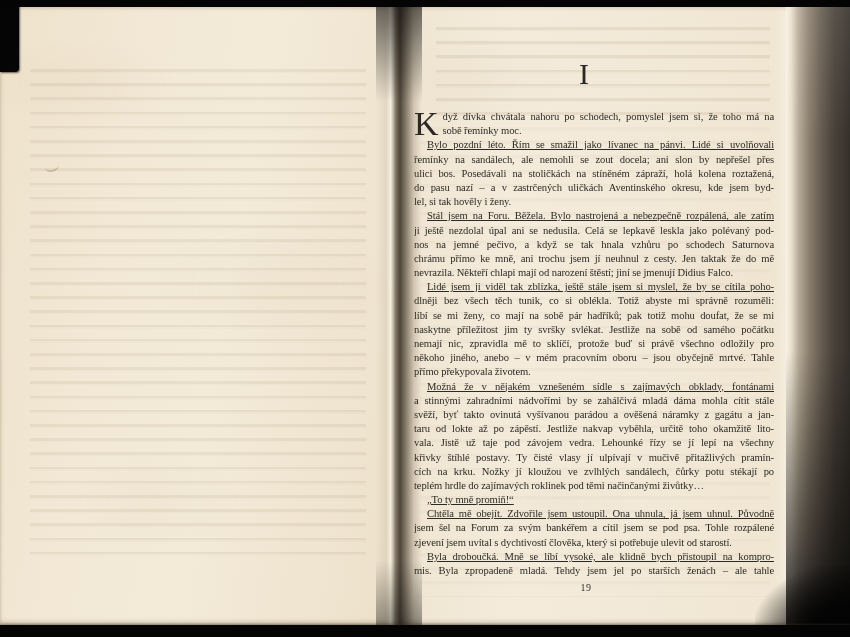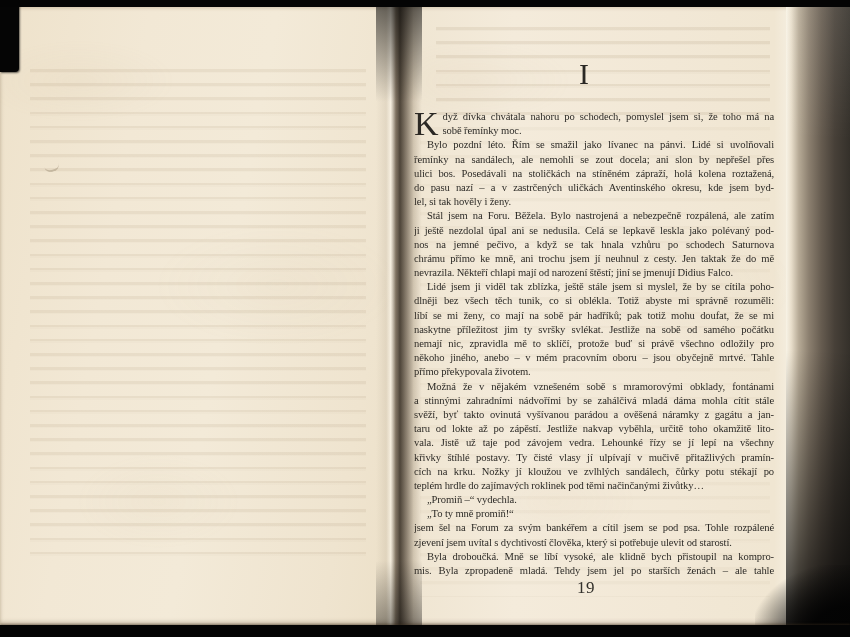--- a/index.html
+++ b/index.html
@@ -62,25 +62,25 @@
   
   #text-block{position:absolute;left:414px;top:58px;width:360px;color:#2c2a26;
     font-size:10.6px;line-height:14.2px;letter-spacing:-.12px;}
   #chapter-numeral{display:block;text-align:center;transform:translateX(-10px);
     font-size:30px;line-height:32px;letter-spacing:0;margin-bottom:20px;color:#2a2824;}
   .para{overflow:visible;}
   .para + .para{clear:left;}
   .line{text-align:justify;text-align-last:left;height:14.2px;overflow:hidden;
     hyphens:none;word-break:normal;}
   .line.jl{text-align-last:justify;}
-  .line.indent{text-indent:13px;}
+  .line.indent{text-indent:13px;text-decoration:underline;}
   .dropcap{float:left;font-size:34px;line-height:30px;height:29px;margin:-1px 4px 0 0;
     letter-spacing:0;color:#2a2824;}
   #page-number{margin-top:3px;text-align:center;transform:translateX(-8px);
-    font-size:17px;letter-spacing:.4px;color:#33312c;}
+    font-size:10px;letter-spacing:.4px;color:#33312c;}
 </style>
 </head>
 <body>
 
 <div id="stage">
 
   <div id="page-left" class="page">
     <div id="ghost-left" class="ghost"></div>
     <div id="pencil-mark"></div>
   </div>
@@ -115,36 +115,34 @@
         <div class="para">
           <div class="line jl indent">Lidé jsem ji viděl tak zblízka, ještě stále jsem si myslel, že by se cítila poho-</div>
           <div class="line jl">dlněji bez všech těch tunik, co si oblékla. Totiž abyste mi správně rozuměli:</div>
           <div class="line jl">líbí se mi ženy, co mají na sobě pár hadříků; pak totiž mohu doufat, že se mi</div>
           <div class="line jl">naskytne příležitost jim ty svršky svlékat. Jestliže na sobě od samého počátku</div>
           <div class="line jl">nemají nic, zpravidla mě to sklíčí, protože buď si právě všechno odložily pro</div>
           <div class="line jl">někoho jiného, anebo – v mém pracovním oboru – jsou obyčejně mrtvé. Tahle</div>
           <div class="line">přímo překypovala životem.</div>
         </div>
         <div class="para">
-          <div class="line jl indent">Možná že v nějakém vznešeném sobě s mramorovými obklady, fontánami</div>
+          <div class="line jl indent">Možná že v nějakém vznešeném sídle s zajímavých obklady, fontánami</div>
           <div class="line jl">a stinnými zahradními nádvořími by se zahálčivá mladá dáma mohla cítit stále</div>
           <div class="line jl">svěží, byť takto ovinutá vyšívanou parádou a ověšená náramky z gagátu a jan-</div>
           <div class="line jl">taru od lokte až po zápěstí. Jestliže nakvap vyběhla, určitě toho okamžitě lito-</div>
           <div class="line jl">vala. Jistě už taje pod závojem vedra. Lehounké řízy se jí lepí na všechny</div>
           <div class="line jl">křivky štíhlé postavy. Ty čisté vlasy jí ulpívají v mučivě přitažlivých pramín-</div>
           <div class="line jl">cích na krku. Nožky jí kloužou ve zvlhlých sandálech, čůrky potu stékají po</div>
           <div class="line">teplém hrdle do zajímavých roklinek pod těmi načinčanými živůtky…</div>
         </div>
         <div class="para">
-          <div class="line indent">„Promiň –“ vydechla.</div>
-        </div>
-        <div class="para">
           <div class="line indent">„To ty mně promiň!“</div>
         </div>
         <div class="para">
+          <div class="line jl indent">Chtěla mě obejít. Zdvořile jsem ustoupil. Ona uhnula, já jsem uhnul. Původně</div>
           <div class="line jl">jsem šel na Forum za svým bankéřem a cítil jsem se pod psa. Tohle rozpálené</div>
           <div class="line">zjevení jsem uvítal s dychtivostí člověka, který si potřebuje ulevit od starostí.</div>
         </div>
         <div class="para">
           <div class="line jl indent">Byla droboučká. Mně se líbí vysoké, ale klidně bych přistoupil na kompro-</div>
           <div class="line jl">mis. Byla zpropadeně mladá. Tehdy jsem jel po starších ženách – ale tahle</div>
         </div>
       </div>
     <div id="page-number">19</div>
   </div>

